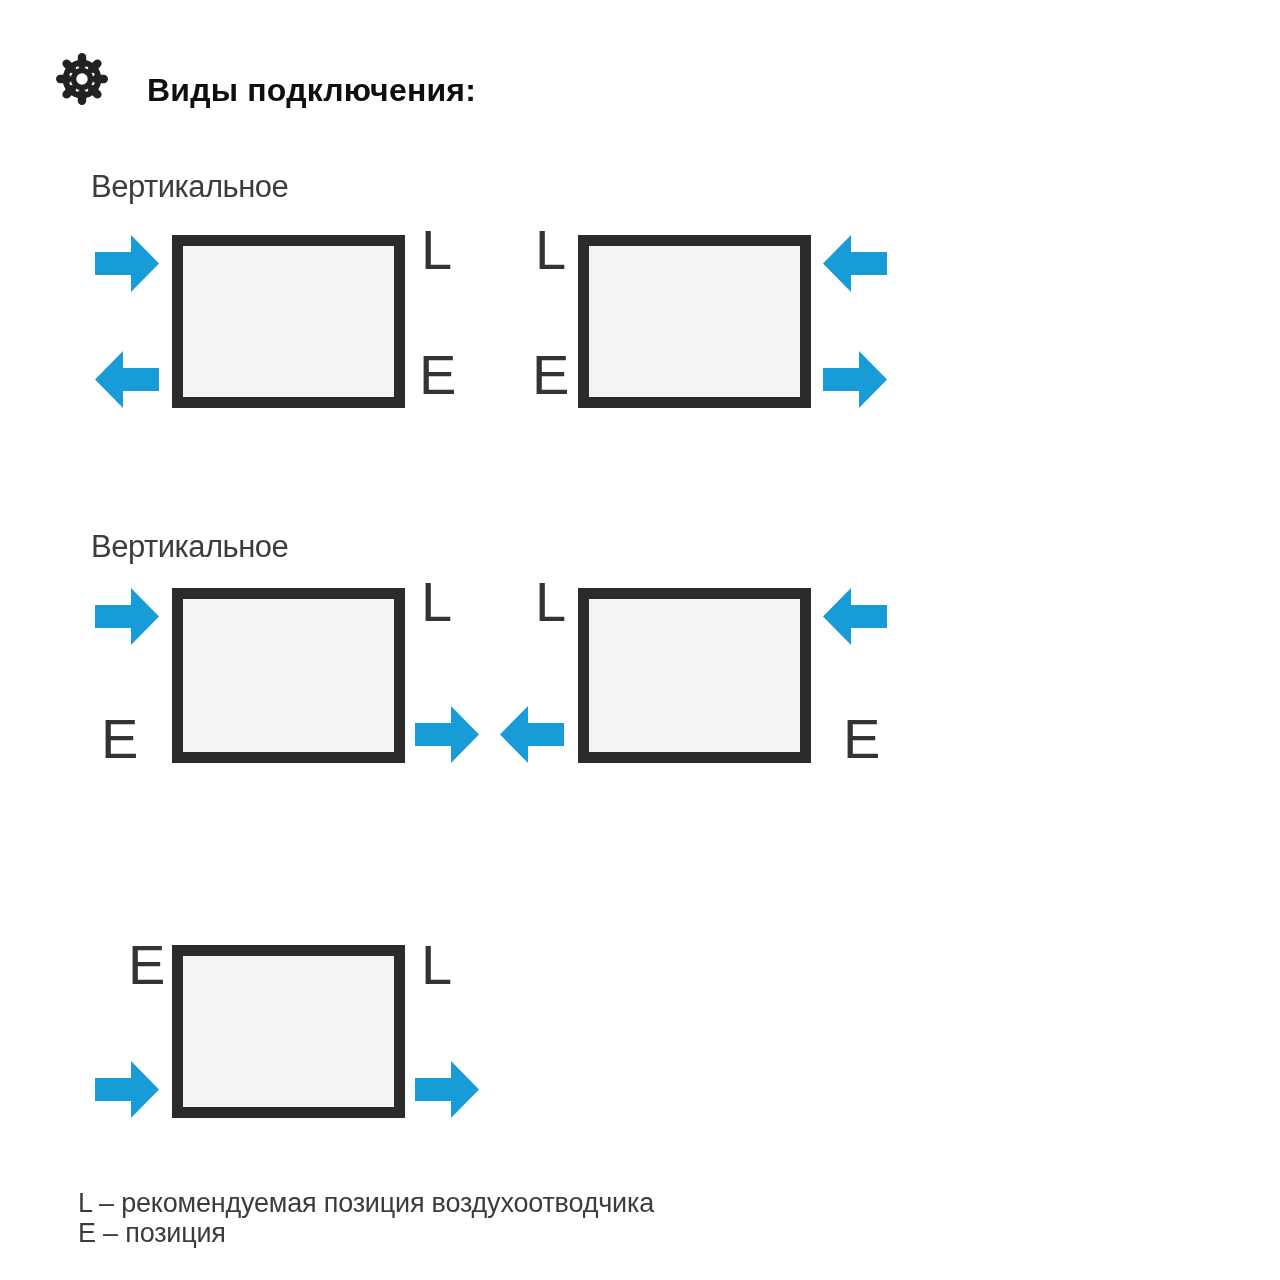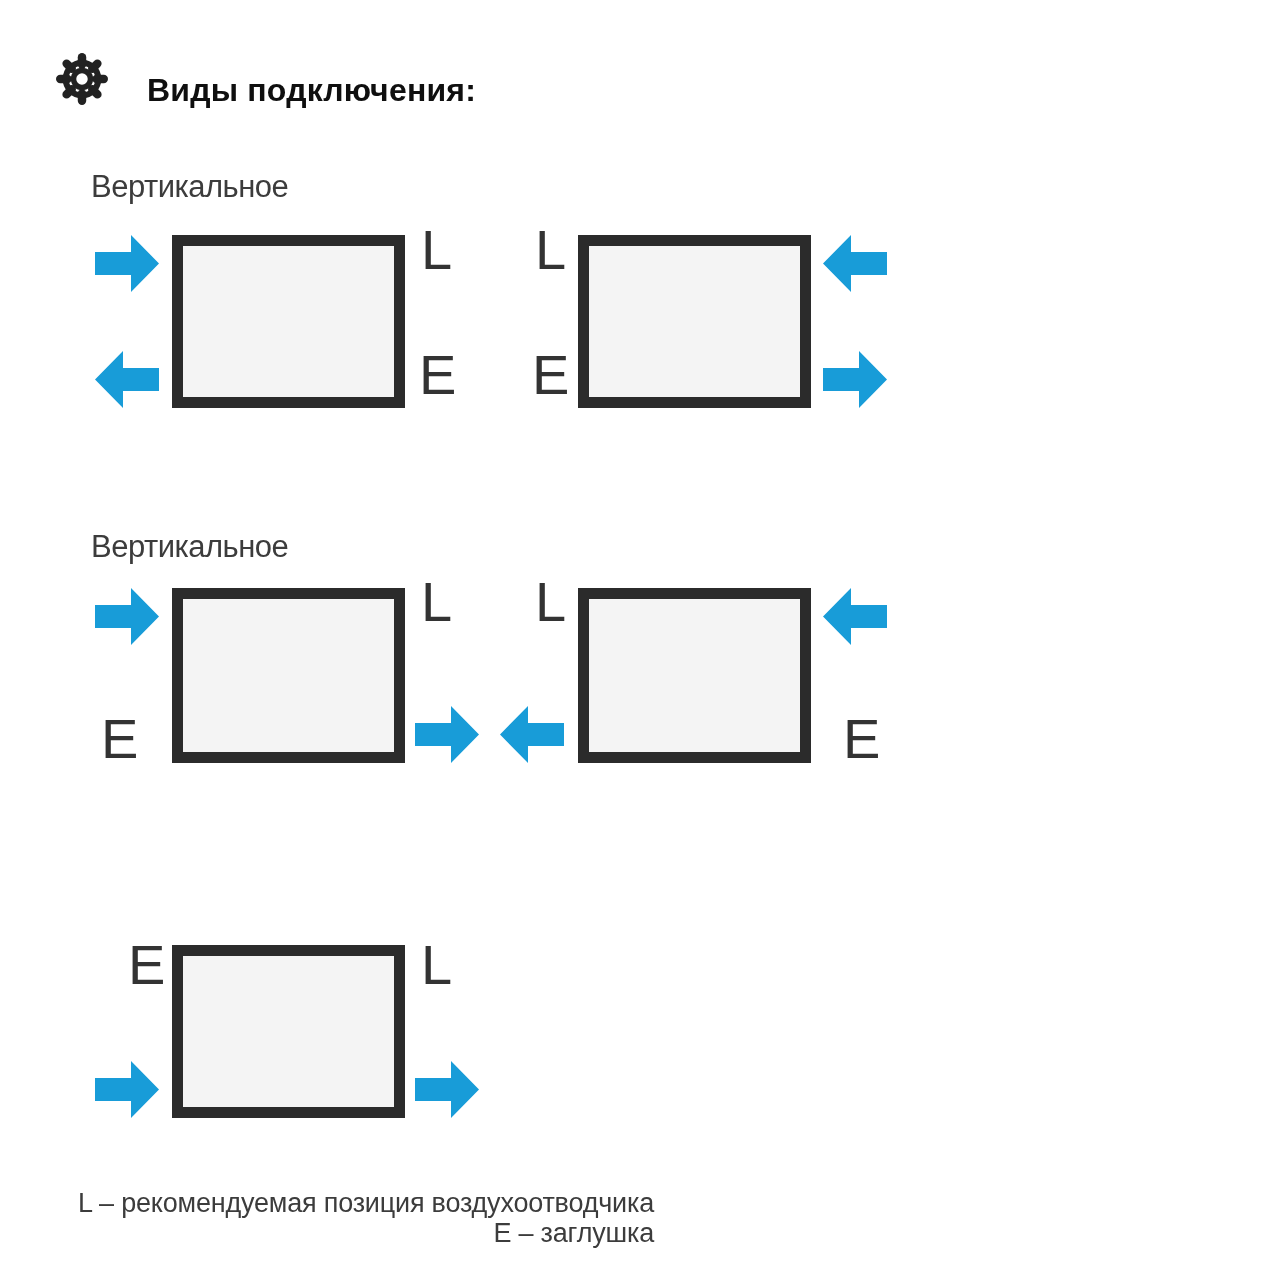--- a/index.html
+++ b/index.html
@@ -34,21 +34,21 @@
   }
   
   .arrow{position:absolute;width:64px;height:57px;}
   .arrow svg{display:block;width:100%;height:100%;}
   .arrow polygon{fill:var(--accent,#189CD8);}
   .arrow.left{transform:scaleX(-1);}
   
   .legend{
     position:absolute;left:78px;top:1188px;
     font-size:27px;line-height:30px;color:var(--titleText,#3c3c3c);
-    letter-spacing:-0.2px;white-space:nowrap;text-align:right;
+    letter-spacing:-0.2px;white-space:nowrap;
   }
   .gear-stroke{fill:none;stroke:#222;}
 </style>
 </head>
 <body>
 
 <div id="canvas">
 
   <div class="sec">
     <svg class="gear" viewBox="0 0 48 48" aria-hidden="true">
@@ -144,16 +144,16 @@
       </div>
     <div class="arrow" style="left:400px;top:1053px">
         <svg viewBox="0 0 64 57">
           <polygon points="0,17 36,17 36,0 64,28.5 36,57 36,40 0,40"></polygon>
         </svg>
       </div>
   </div>
 
   <div class="legend">
     <div>L – рекомендуемая позиция воздухоотводчика</div>
-    <div>E – заглушка</div>
+    <div>E – позиция</div>
   </div>
 
 </div>
 
 </body></html>

